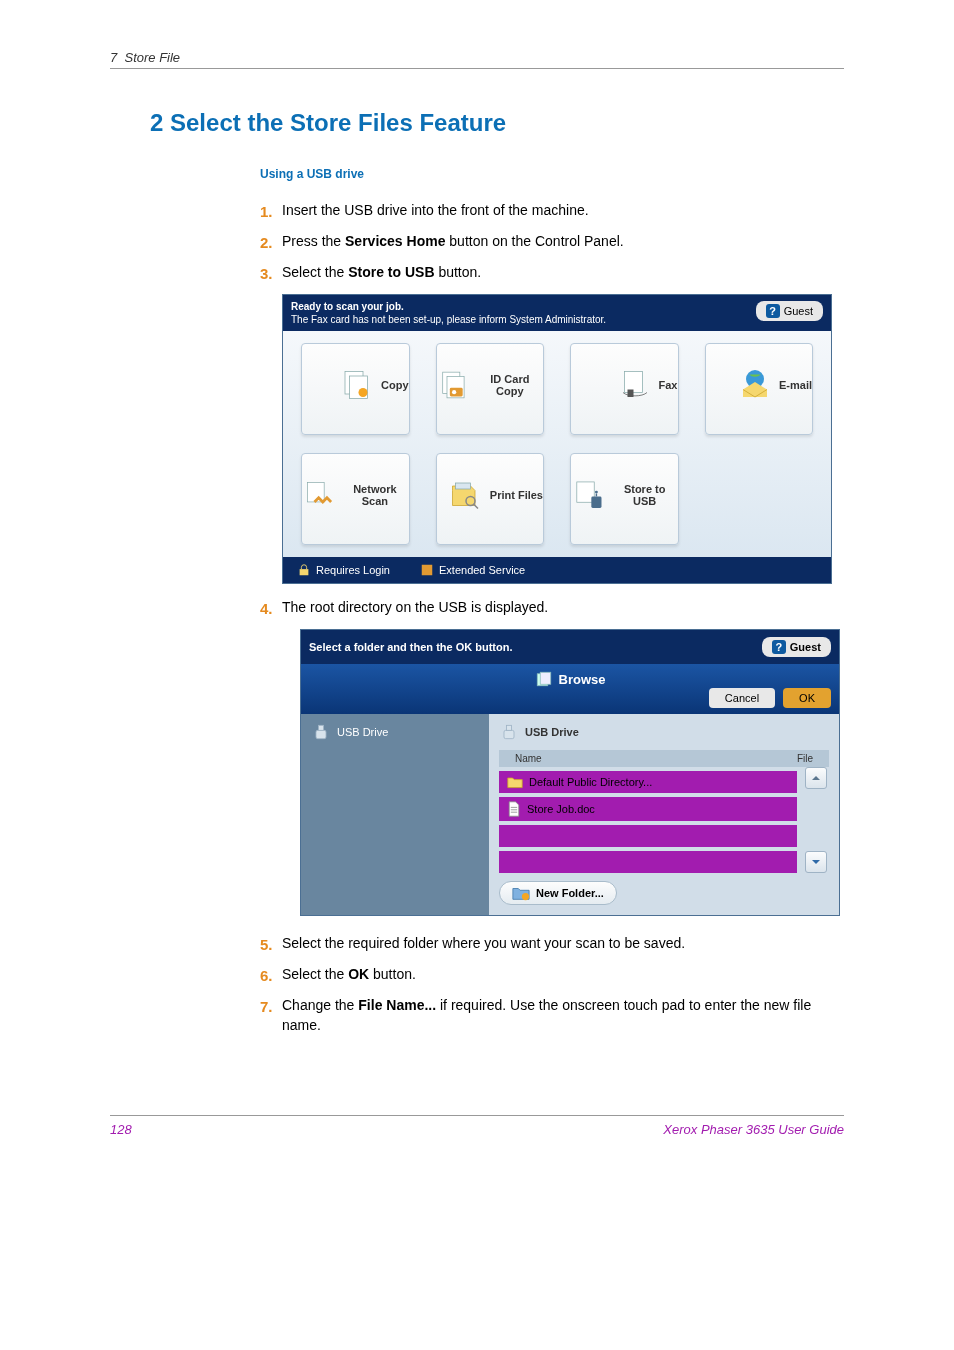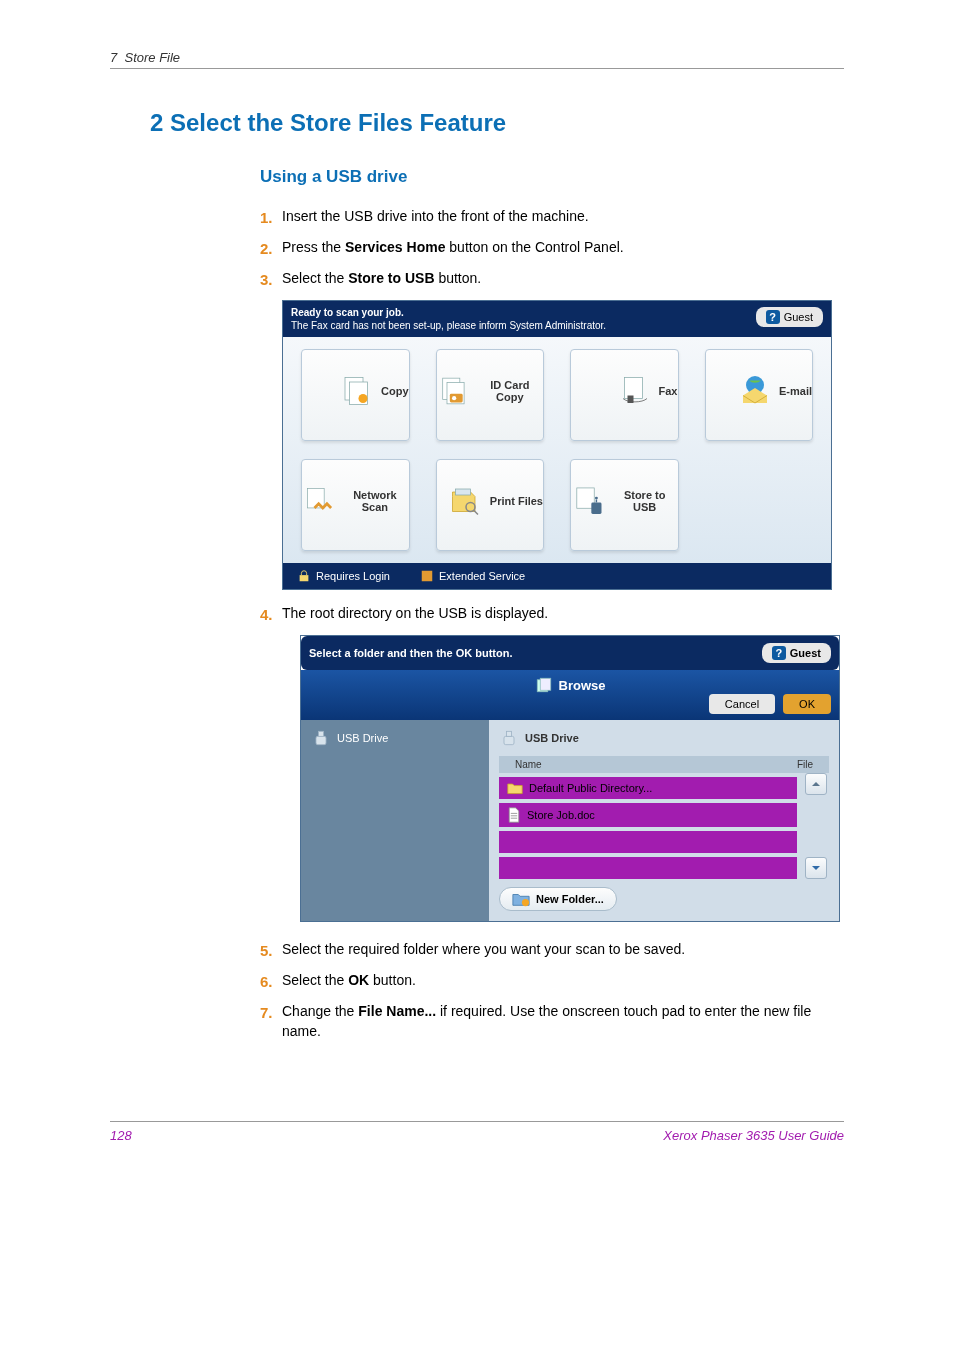--- a/index.html
+++ b/index.html
@@ -22,21 +22,21 @@
   h1.section-title {
     color: #0c6fb5;
     font-size: 24px;
     font-weight: bold;
     margin-top: 40px;
     margin-bottom: 30px;
     padding-left: 40px;
   }
   h2.sub-title {
     color: #0c6fb5;
-    font-size: 17px;
+    font-size: 12px;
     font-weight: bold;
     margin-bottom: 20px;
     padding-left: 150px;
   }
   ol.steps {
     list-style: none;
     padding-left: 150px;
   }
   ol.steps > li {
     display: flex;
@@ -136,21 +136,20 @@
     width: 540px;
     border: 1px solid #4b6f93;
     font-size: 11px;
   }
   .s2-top {
     background: #0b2a61;
     color: #fff;
     display:flex; justify-content:space-between; align-items:center;
     padding: 7px 8px;
     font-weight: bold;
-    border-radius: 6px;
   }
   .s2-row {
     display:flex; align-items:center;
     background: linear-gradient(#1b55a4,#0a3576);
     color:#fff; padding:6px 8px;
     font-weight:bold;
     flex-direction:column;
   }
   .s2-row .b-left { display:flex; gap:6px; align-items:center; font-size:13px;}
   .s2-row .btns { margin-left:auto; display:flex; gap:8px;}

